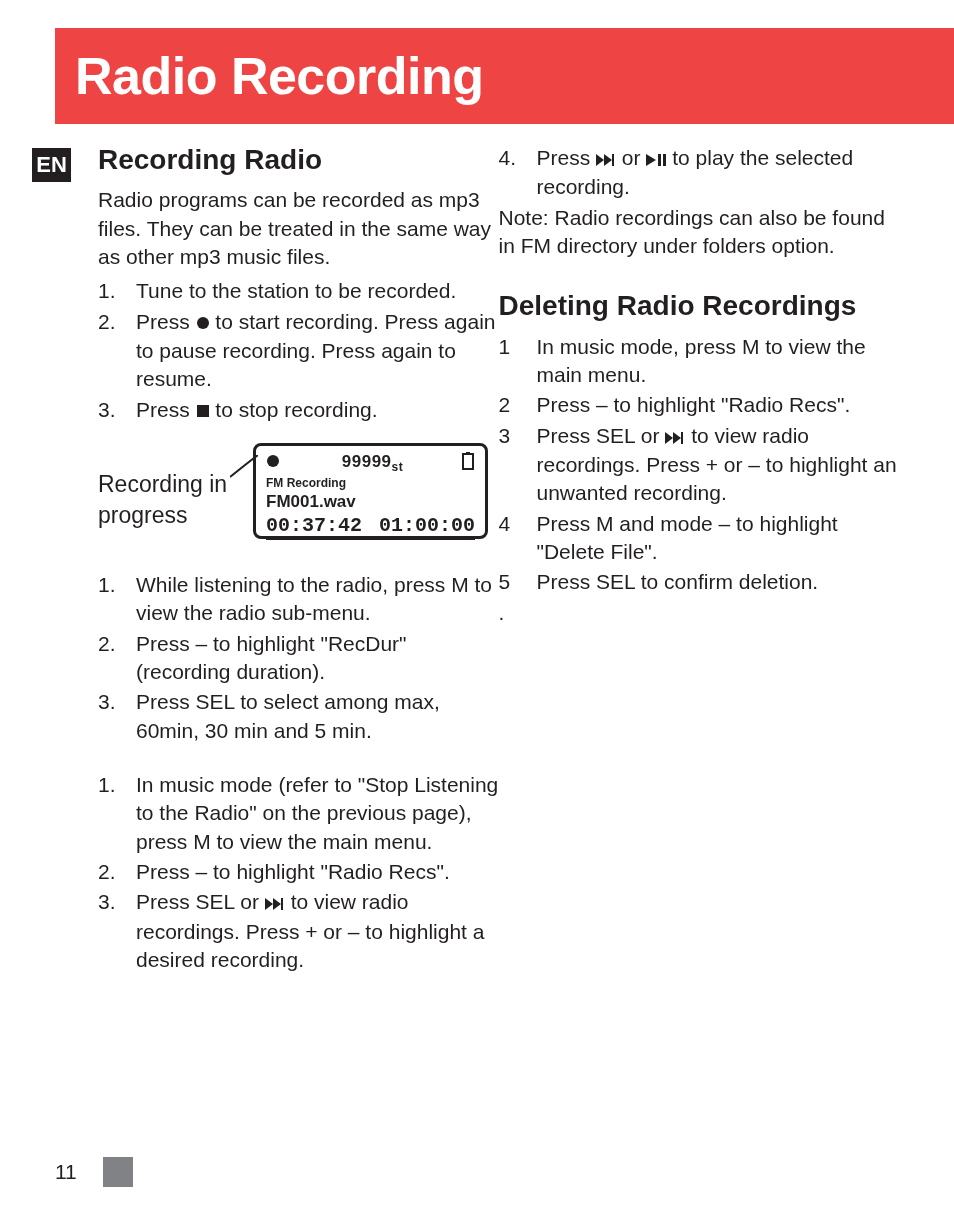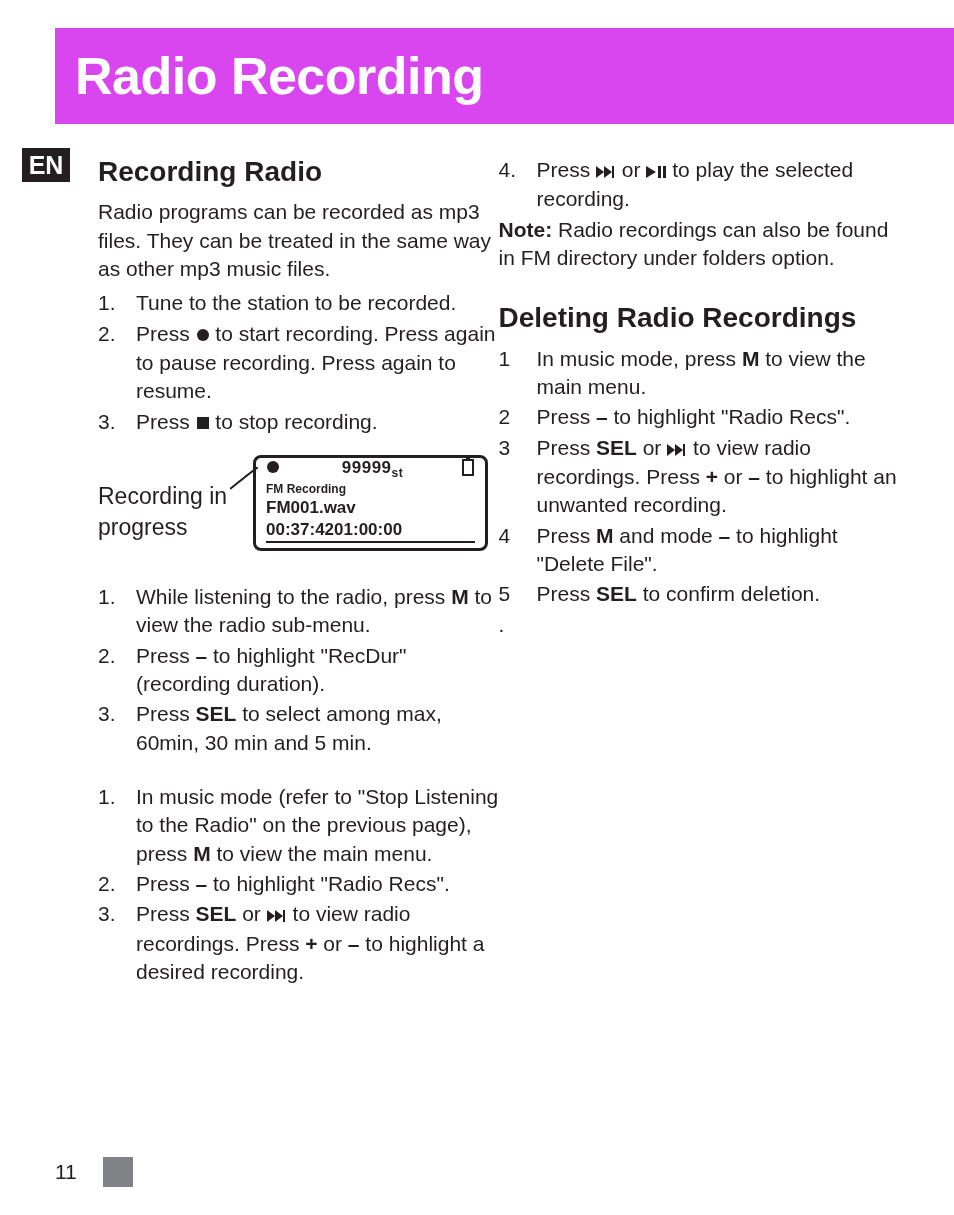--- a/index.html
+++ b/index.html
@@ -10,48 +10,48 @@
     font-family: "Myriad Pro", "Segoe UI", Arial, sans-serif;
     color: #231f20;
     position: relative;
   }
   .header-banner {
     position: absolute;
     top: 28px;
     left: 55px;
     right: 0;
     height: 96px;
-    background: #d946ef;
+    background: #ef4444;
     display: flex;
     align-items: center;
     padding-left: 20px;
   }
   .header-banner h1 {
     color: #ffffff;
     font-size: 52px;
     font-weight: 900;
     letter-spacing: -0.5px;
   }
   .lang-badge {
     position: absolute;
     top: 148px;
-    left: 22px;
-    width: 48px;
+    left: 32px;
+    width: 39px;
     height: 34px;
     background: #231f20;
     color: #ffffff;
     font-weight: 700;
-    font-size: 25px;
+    font-size: 22px;
     display: flex;
     align-items: center;
     justify-content: center;
   }
   .columns {
     position: absolute;
-    top: 156px;
+    top: 144px;
     left: 98px;
     right: 55px;
     display: flex;
   }
   .col {
     flex: 1;
     min-width: 0;
   }
   h2 {
     font-size: 28px;
@@ -73,21 +73,21 @@
   ol > li {
     display: flex;
     margin-bottom: 2px;
   }
   ol > li .num {
     flex: 0 0 38px;
   }
   ol > li .txt {
     flex: 1;
   }
-  .bold { font-weight: 700; }
+  .bold { font-weight: 400; }
   .icon-inline {
     display: inline-block;
     vertical-align: -1px;
   }
   .device-screen {
     position: relative;
     margin: 18px 0 18px 0;
     height: 110px;
   }
   .caption {
@@ -100,40 +100,42 @@
   .screen-box {
     position: absolute;
     left: 155px;
     top: 0;
     width: 235px;
     height: 96px;
     border: 3px solid #231f20;
     border-radius: 8px;
     font-family: Arial, sans-serif;
     font-weight: 700;
-    padding: 0 10px 4px 10px;
+    padding: 6px 10px 4px 10px;
     display: flex;
     flex-direction: column;
     gap: 2px;
   }
   .screen-row1 {
     display: flex;
     align-items: center;
     justify-content: space-between;
     font-size: 16px;
   }
   .screen-row1 .station { font-size: 17px; letter-spacing: 0.5px; }
   .screen-row1 .sub { font-size: 12px; vertical-align: sub; }
   .screen-title { font-size: 12px; }
   .screen-file { font-size: 17px; }
   .screen-time {
     display: flex;
-    font-size: 17px;
+    justify-content: space-between;
+    font-size: 20px;
     border-bottom: 2px solid #231f20;
     padding-bottom: 1px;
+    font-family: Liberation Mono, monospace;
   }
   .pointer-line {
     position: absolute;
     left: 132px;
     top: 12px;
     width: 28px;
     height: 24px;
   }
   .page-num {
     position: absolute;

